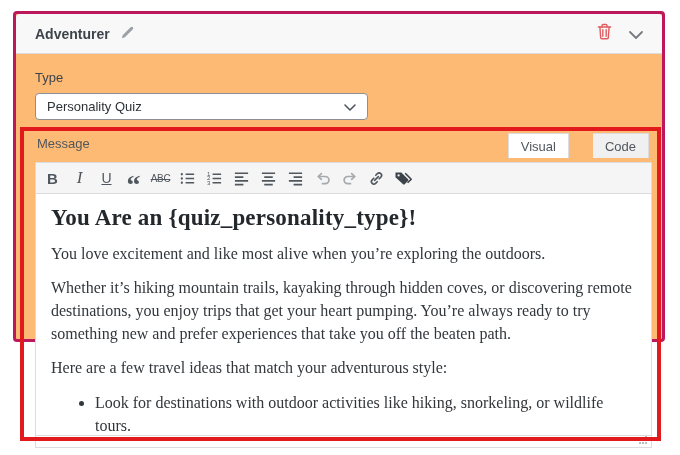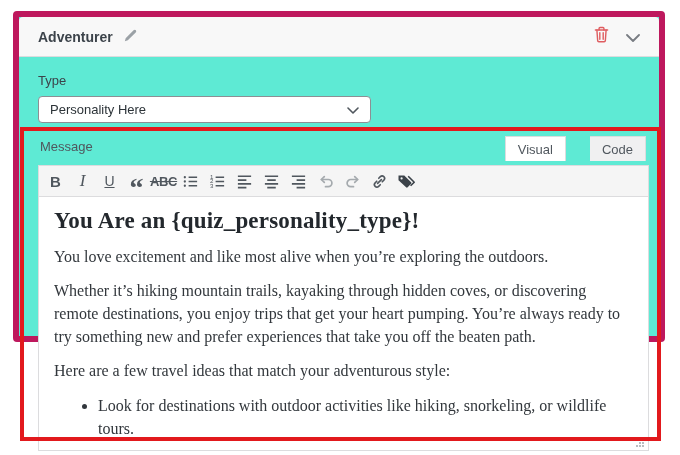--- a/index.html
+++ b/index.html
@@ -10,22 +10,22 @@
     position: relative;
     overflow: hidden;
     color: #3c434a;
   }
 
   
   .panel {
     position: absolute;
     left: 13px; top: 11px;
     width: 652px; height: 331px;
-    background: #5eead4;
-    border: 6px solid #be185d;
+    background: #fdba74;
+    border: 3px solid #be185d;
     border-radius: 4px;
   }
   .panel-header {
     height: 40px;
     background: #f8f8f8;
     border-bottom: 1px solid #dcdcde;
     border-radius: 4px 4px 0 0;
     display: flex;
     align-items: center;
     padding: 0 19px;
@@ -80,21 +80,21 @@
     display: flex; align-items: center; justify-content: center;
     color: #50575e;
     cursor: pointer;
     background: transparent; border: none;
   }
   .tb svg { display: block; }
   .glyph-bold { font-size: 15px; font-weight: 700; }
   .glyph-italic { font-family: "Liberation Serif", serif; font-style: italic; font-size: 17px; }
   .glyph-underline { font-size: 14px; text-decoration: underline; }
   .glyph-quote { font-family: "Liberation Serif", serif; font-weight: 700; font-size: 28px; line-height: 10px; transform: translateY(7px); }
-  .glyph-strike { font-size: 13px; font-weight: 700; text-decoration: line-through; letter-spacing: -0.3px; }
+  .glyph-strike { font-size: 10px; font-weight: 400; text-decoration: line-through; letter-spacing: -0.3px; }
 
   .editor-content {
     height: 241px;
     overflow: hidden;
     padding: 0 15px;
     font-family: "Liberation Serif", serif;
     font-size: 16px;
     color: #32373c;
     line-height: 23px;
   }
@@ -157,21 +157,21 @@
           <path d="M1 1 l6 6 6-6"></path>
         </svg>
       </span>
     </span>
   </div>
 
   <div class="panel-body">
 
     <label class="field-label">Type</label>
     <div class="select">
-      <span>Personality Here</span>
+      <span>Personality Quiz</span>
       <span>
         <svg width="12" height="7" viewBox="0 0 12 7" fill="none" stroke="#50575e" stroke-width="1.6" stroke-linecap="round" stroke-linejoin="round">
           <path d="M1 1 l5 5 5-5"></path>
         </svg>
       </span>
     </div>
 
     <div class="message-header">
       <span class="message-label">Message</span>
       <div class="editor-tabs">

